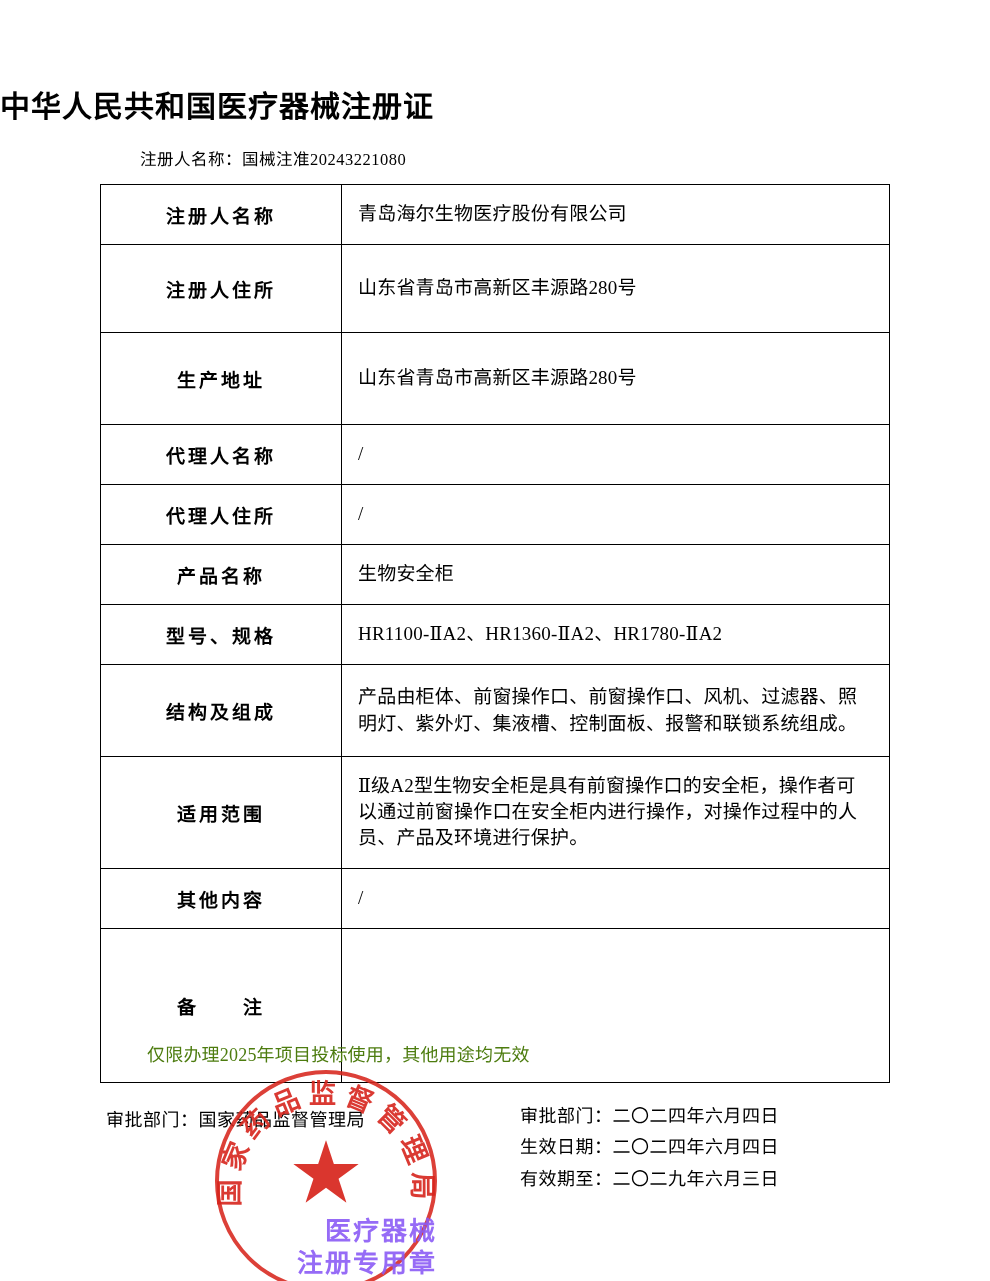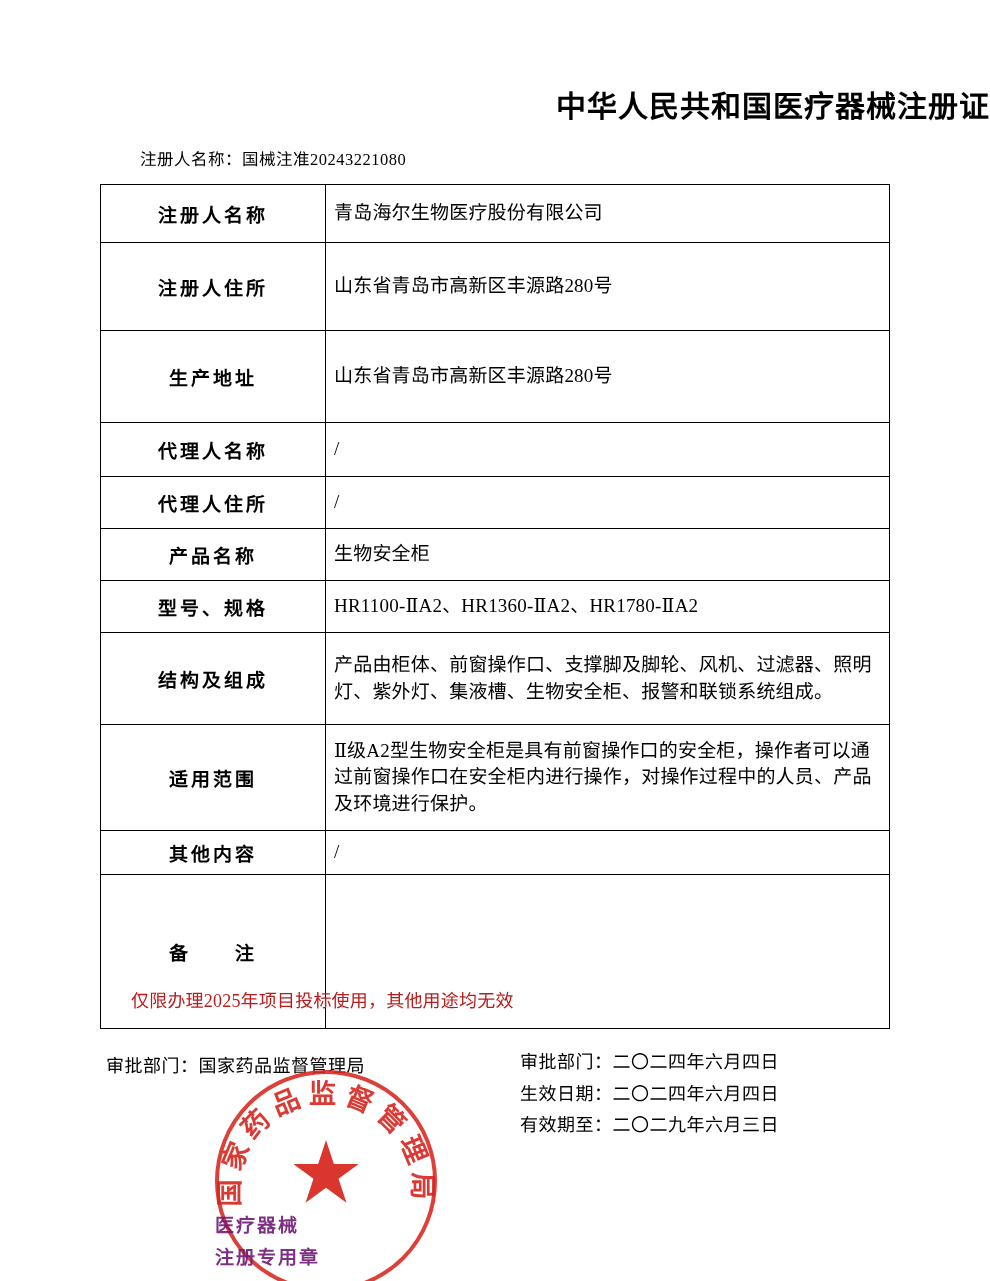--- a/index.html
+++ b/index.html
@@ -15,21 +15,21 @@
     color: #000;
     overflow: hidden;
   }
   .page {
     position: relative;
     width: 990px;
     height: 1281px;
     box-sizing: border-box;
   }
   .doc-title {
-    text-align: right;
+    text-align: left;
     font-size: 30px;
     font-weight: bold;
     letter-spacing: 1px;
     margin-top: 82px;
     font-family: "Liberation Serif", "DejaVu Serif", serif;
   }
   .cert-no {
     margin-top: 20px;
     margin-left: 140px;
     font-size: 16.5px;
@@ -37,21 +37,21 @@
   }
   table.cert {
     margin: 14px auto 0 auto;
     border-collapse: collapse;
     width: 790px;
     table-layout: fixed;
   }
   table.cert td {
     border: 1px solid #000;
     vertical-align: middle;
-    padding: 8px;
+    padding: 16px;
     margin-left: 18px;
   }
   td.label {
     width: 208px;
     text-align: center;
     font-size: 19px;
     font-weight: bold;
     letter-spacing: 3px;
     padding: 6px 4px;
   }
@@ -71,21 +71,21 @@
   .r-h8 { height: 92px; }
   .r-h9 { height: 106px; }
   .r-h10 { height: 46px; }
   .r-h11 { height: 44px; }
   .r-h12 { height: 154px; }
 
   .note-cell {
     position: relative;
   }
   .note-text {
-    color: #b91c1c;
+    color: #4d7c0f;
     font-size: 18px;
     position: absolute;
     left: -195px;
     bottom: 14px;
     white-space: nowrap;
     letter-spacing: 0.2px;
   }
   .bottom-area {
     position: relative;
     width: 790px;
@@ -122,24 +122,24 @@
     width: 100%; height: 100%;
     border: 4px solid #d7251d;
     border-radius: 50%;
     box-sizing: border-box;
     opacity: 0.88;
   }
   .seal svg { position: absolute; left: 0; top: 0; }
   .seal .seal-sub {
     position: absolute;
     width: 100%;
-    text-align: left;
-    color: #701a75;
+    text-align: right;
+    color: #8b5cf6;
     font-weight: bold;
-    font-size: 19px;
+    font-size: 26px;
     letter-spacing: 2px;
     opacity: 0.9;
   }
   .seal .seal-sub1 { top: 140px; }
   .seal .seal-sub2 { top: 172px; }
   .seal .star {
     position: absolute;
     left: 50%;
     top: 50%;
     transform: translate(-50%, -58%);
@@ -185,21 +185,21 @@
       <tr class="r-h6">
         <td class="label">产品名称</td>
         <td class="value">生物安全柜</td>
       </tr>
       <tr class="r-h7">
         <td class="label">型号、规格</td>
         <td class="value">HR1100-ⅡA2、HR1360-ⅡA2、HR1780-ⅡA2</td>
       </tr>
       <tr class="r-h8">
         <td class="label">结构及组成</td>
-        <td class="value">产品由柜体、前窗操作口、支撑脚及脚轮、风机、过滤器、照明灯、紫外灯、集液槽、生物安全柜、报警和联锁系统组成。</td>
+        <td class="value">产品由柜体、前窗操作口、前窗操作口、风机、过滤器、照明灯、紫外灯、集液槽、控制面板、报警和联锁系统组成。</td>
       </tr>
       <tr class="r-h9">
         <td class="label">适用范围</td>
         <td class="value">Ⅱ级A2型生物安全柜是具有前窗操作口的安全柜，操作者可以通过前窗操作口在安全柜内进行操作，对操作过程中的人员、产品及环境进行保护。</td>
       </tr>
       <tr class="r-h11">
         <td class="label">其他内容</td>
         <td class="value">/</td>
       </tr>
       <tr class="r-h12">

